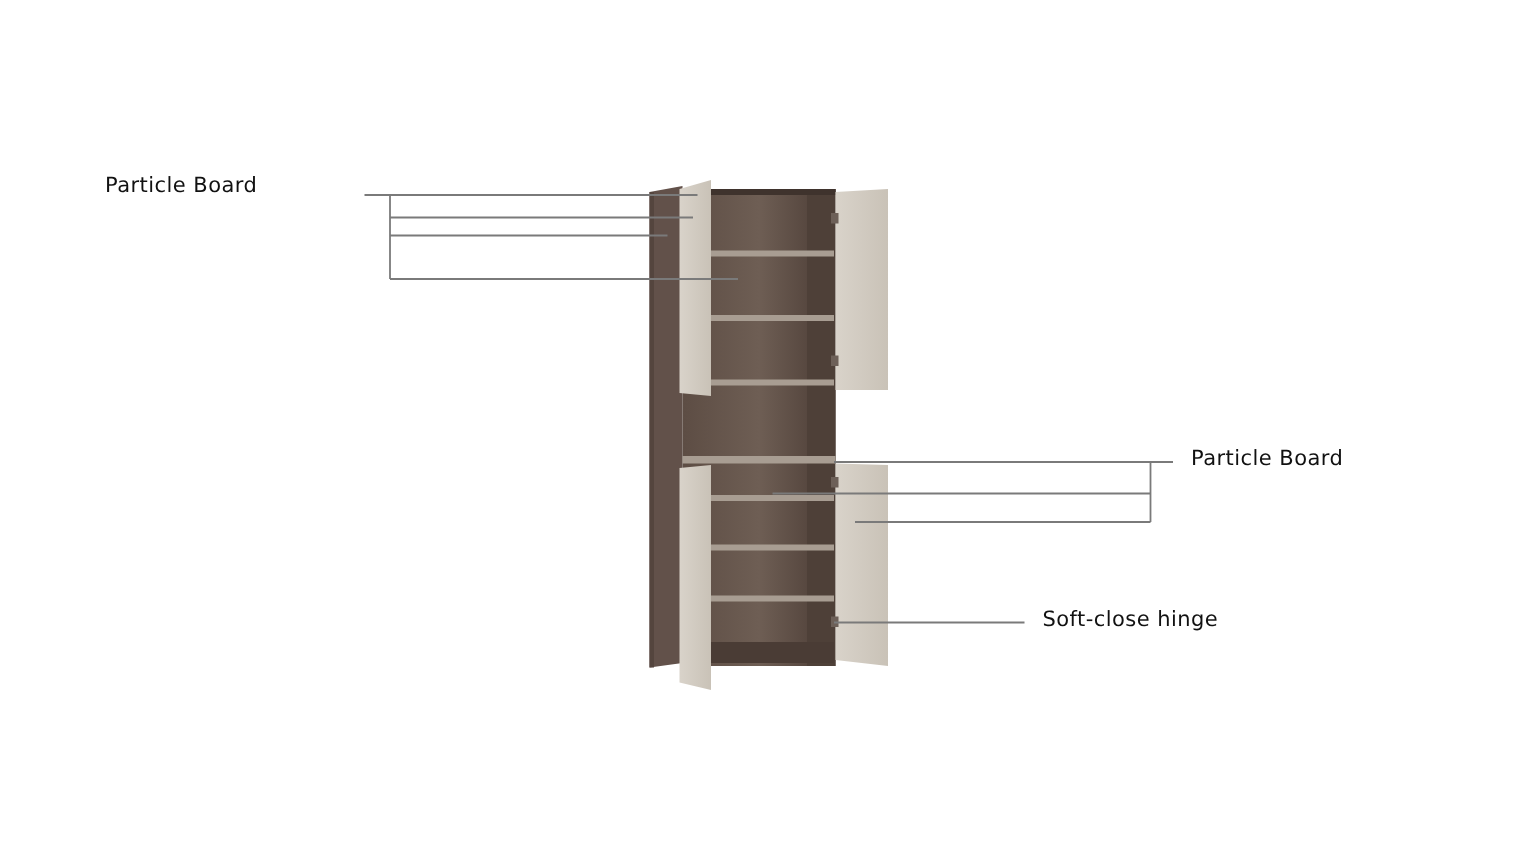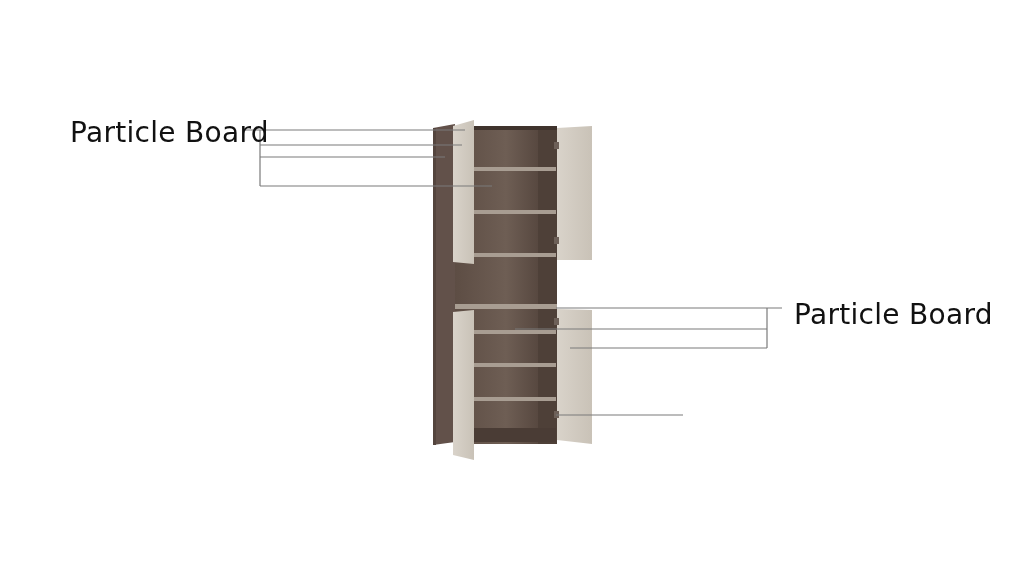--- a/index.html
+++ b/index.html
@@ -1,18 +1,18 @@
 <!DOCTYPE html>
 <html><head>
   <meta charset="utf-8">
   <style>
     html, body { margin: 0; padding: 0; }
     body { width: 1024px; height: 576px; background: #ffffff; overflow: hidden; position: relative; font-family: "DejaVu Sans", sans-serif; }
     .stage { position: absolute; left: 0; top: 0; width: 1024px; height: 576px; }
-    .label { position: absolute; font-size: 28px; color: #111111; letter-spacing: 0.3px; white-space: nowrap; }
+    .label { position: absolute; font-size: 14px; color: #111111; letter-spacing: 0.3px; white-space: nowrap; }
     svg { position: absolute; left: 0; top: 0; }
   </style>
 </head>
 <body>
 
 <div class="stage">
 
   <svg width="1024" height="576" viewBox="0 0 1024 576">
     <defs>
       <linearGradient id="interiorGrad" x1="0" x2="1" y1="0" y2="0">
@@ -81,14 +81,15 @@
       <line x1="570" y1="348" x2="767" y2="348"></line>
     </g>
 
     <g stroke="#7a7a7a" stroke-width="1.2" fill="none">
       <line x1="556" y1="415" x2="683" y2="415"></line>
     </g>
   </svg>
 
   <div class="label" style="left:70px; top:116px;">Particle Board</div>
   <div class="label" style="left:794px; top:298px;">Particle Board</div>
+  <div class="label" style="left:695px; top:405px;">Soft-close hinge</div>
 
 </div>
 
 </body></html>

